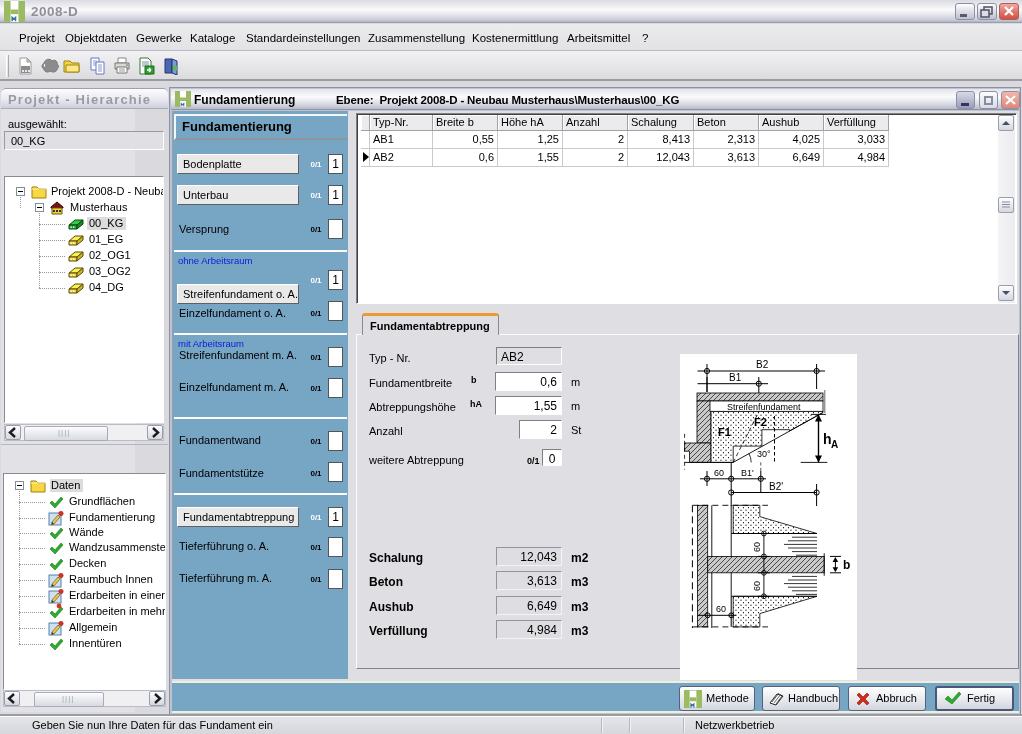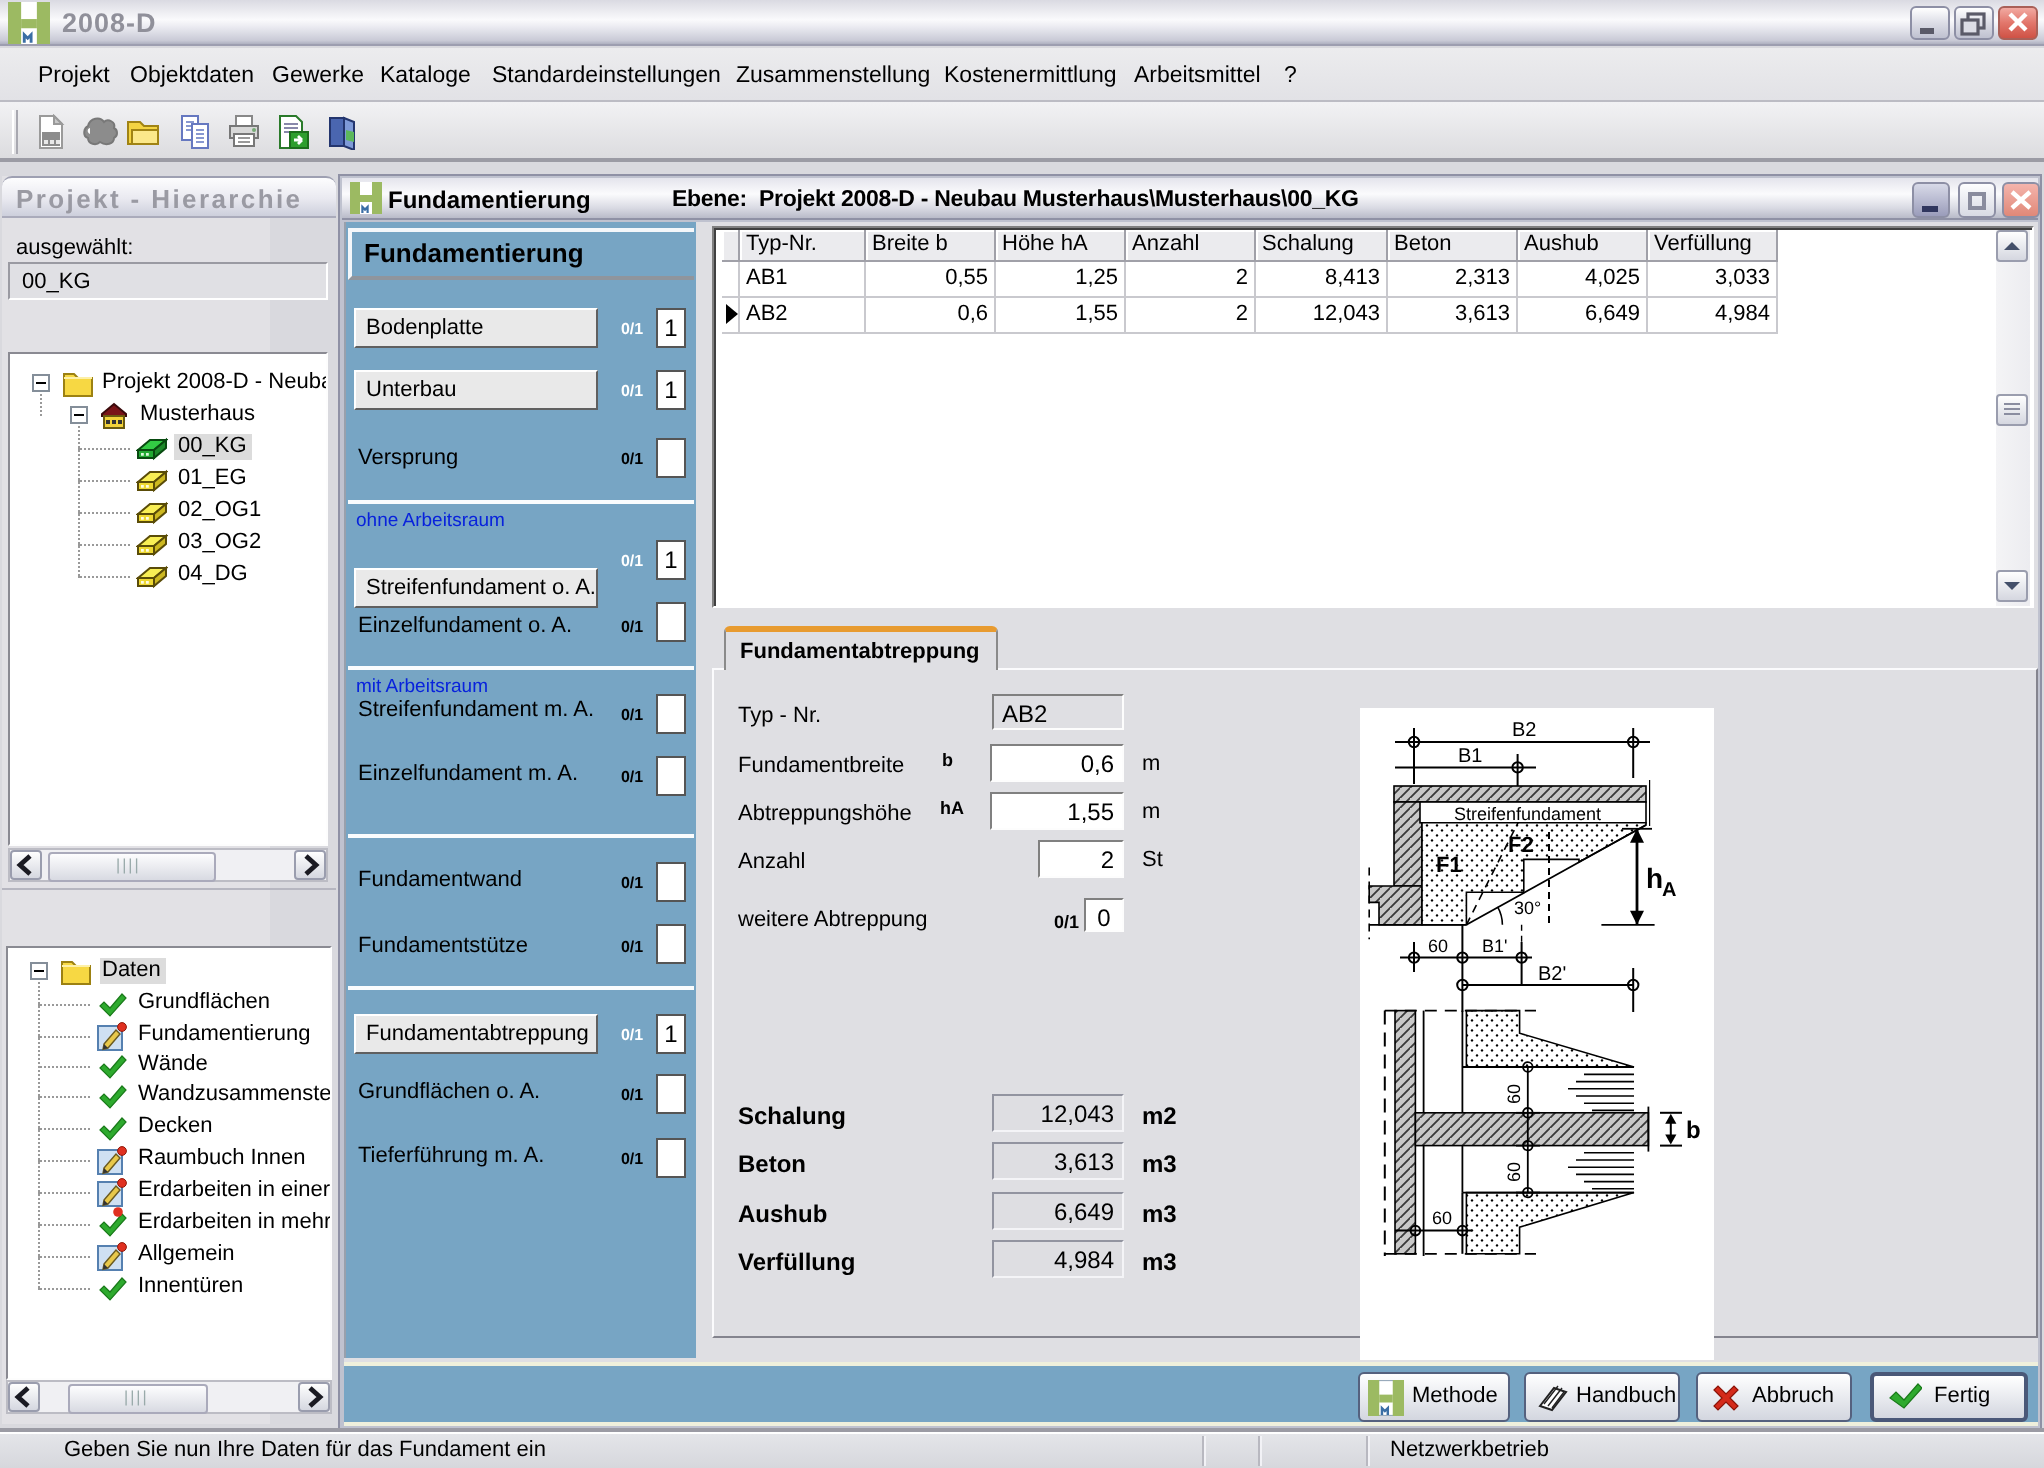--- a/index.html
+++ b/index.html
@@ -429,21 +429,21 @@
       <span class="sblabel" style="top:323px;">Fundamentwand</span>
         <span class="zero1 z1b" style="top:326px;">0/1</span>
         <span class="numbox" style="top:320px;"></span>
       <span class="sblabel" style="top:356px;">Fundamentstütze</span>
         <span class="zero1 z1b" style="top:358px;">0/1</span>
         <span class="numbox" style="top:351px;"></span>
       <span class="sephdr" style="top:382px;"></span>
       <span class="sbbtn" style="top:396px;">Fundamentabtreppung</span>
         <span class="zero1 z1w" style="top:402px;">0/1</span>
         <span class="numbox" style="top:396px;">1</span>
-      <span class="sblabel" style="top:429px;">Grundflächen o. A.</span>
+      <span class="sblabel" style="top:429px;">Tieferführung o. A.</span>
         <span class="zero1 z1b" style="top:432px;">0/1</span>
         <span class="numbox" style="top:426px;"></span>
       <span class="sblabel" style="top:461px;">Tieferführung m. A.</span>
         <span class="zero1 z1b" style="top:464px;">0/1</span>
         <span class="numbox" style="top:458px;"></span>
     </div>
     <div class="abs" id="tablepanel"></div>
     <div class="abs" id="tbl" style="left:189px;top:4px;width:640px;height:187px;">
       <span class="th" style="left:0px;width:9px;"></span>
       <span class="th" style="left:9px;width:63px;">Typ-Nr.</span>

